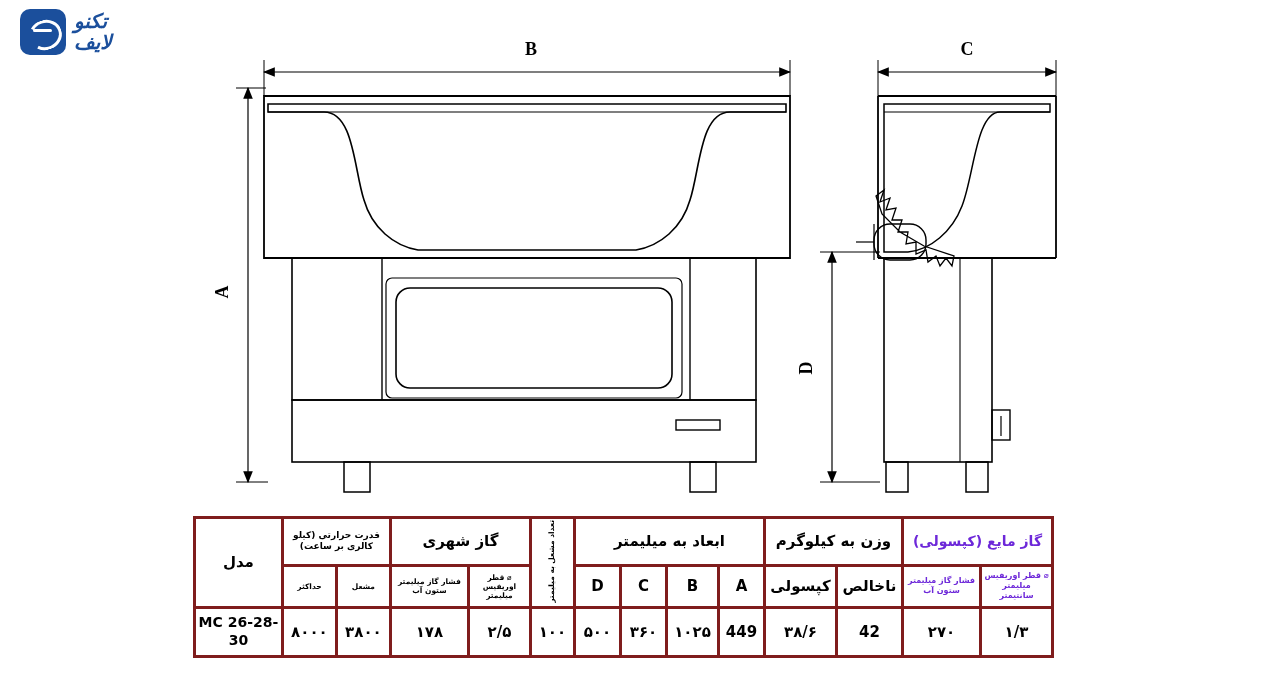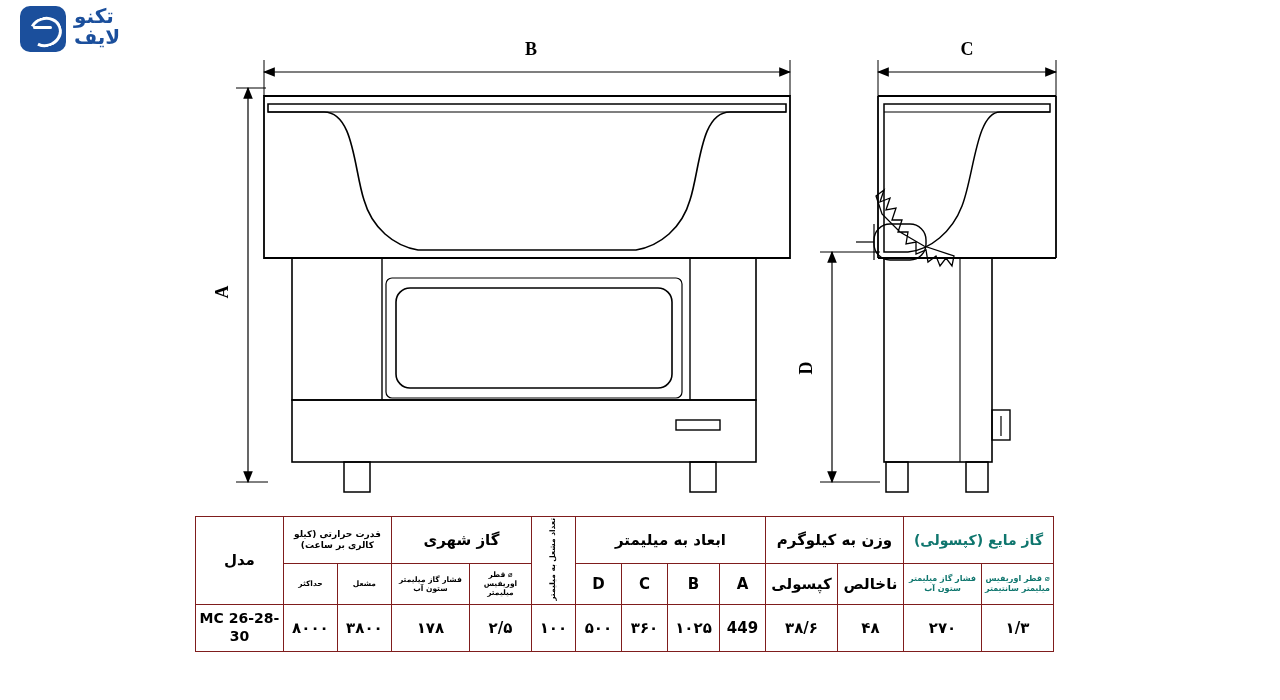--- a/index.html
+++ b/index.html
@@ -18,21 +18,23 @@
   
   .logo {
     position: absolute;
     top: 6px;
     right: 1090px; 
     left: 18px;
     width: 170px;
     height: 52px;
     display: flex;
     flex-direction: row-reverse;
+    align-items: center;
     gap: 8px;
+    font-style: italic;
   }
   .logo-mark {
     width: 46px;
     height: 46px;
     border-radius: 10px;
     background: #1b4f9c;
     position: relative;
     flex: none;
   }
   .logo-mark::before {
@@ -84,28 +86,28 @@
     top: 516px;
     width: 838px;
   }
   table.spec {
     border-collapse: collapse;
     width: 838px;
     table-layout: fixed;
     direction: rtl;
   }
   table.spec td, table.spec th {
-    border: 1px solid #7f1d1d;
+    border: 3px solid #7f1d1d;
     text-align: center;
     vertical-align: middle;
     padding: 1px 2px;
     font-family: "DejaVu Sans", "Liberation Sans", sans-serif;
   }
   .hdr-red {
-    color: #0f766e;
+    color: #6d28d9;
     font-weight: bold;
     font-size: 14px;
     height: 42px;
   }
   .hdr-red.small {
     font-size: 8px;
     font-weight: bold;
     height: 36px;
     line-height: 1.25;
   }
@@ -297,21 +299,21 @@
         <th class="hdr-tiny">⌀ قطر اوریفیس میلیمتر</th>
         <th class="hdr-tiny">فشار گاز میلیمتر ستون آب</th>
         <th class="hdr-tiny">مشعل</th>
         <th class="hdr-tiny">حداکثر</th>
       </tr>
     </thead>
     <tbody>
       <tr>
         <td class="val">۱/۳</td>
         <td class="val">۲۷۰</td>
-        <td class="val">۴۸</td>
+        <td class="val">42</td>
         <td class="val">۳۸/۶</td>
         <td class="val">449</td>
         <td class="val">۱۰۲۵</td>
         <td class="val">۳۶۰</td>
         <td class="val">۵۰۰</td>
         <td class="val">۱۰۰</td>
         <td class="val">۲/۵</td>
         <td class="val">۱۷۸</td>
         <td class="val">۳۸۰۰</td>
         <td class="val">۸۰۰۰</td>

